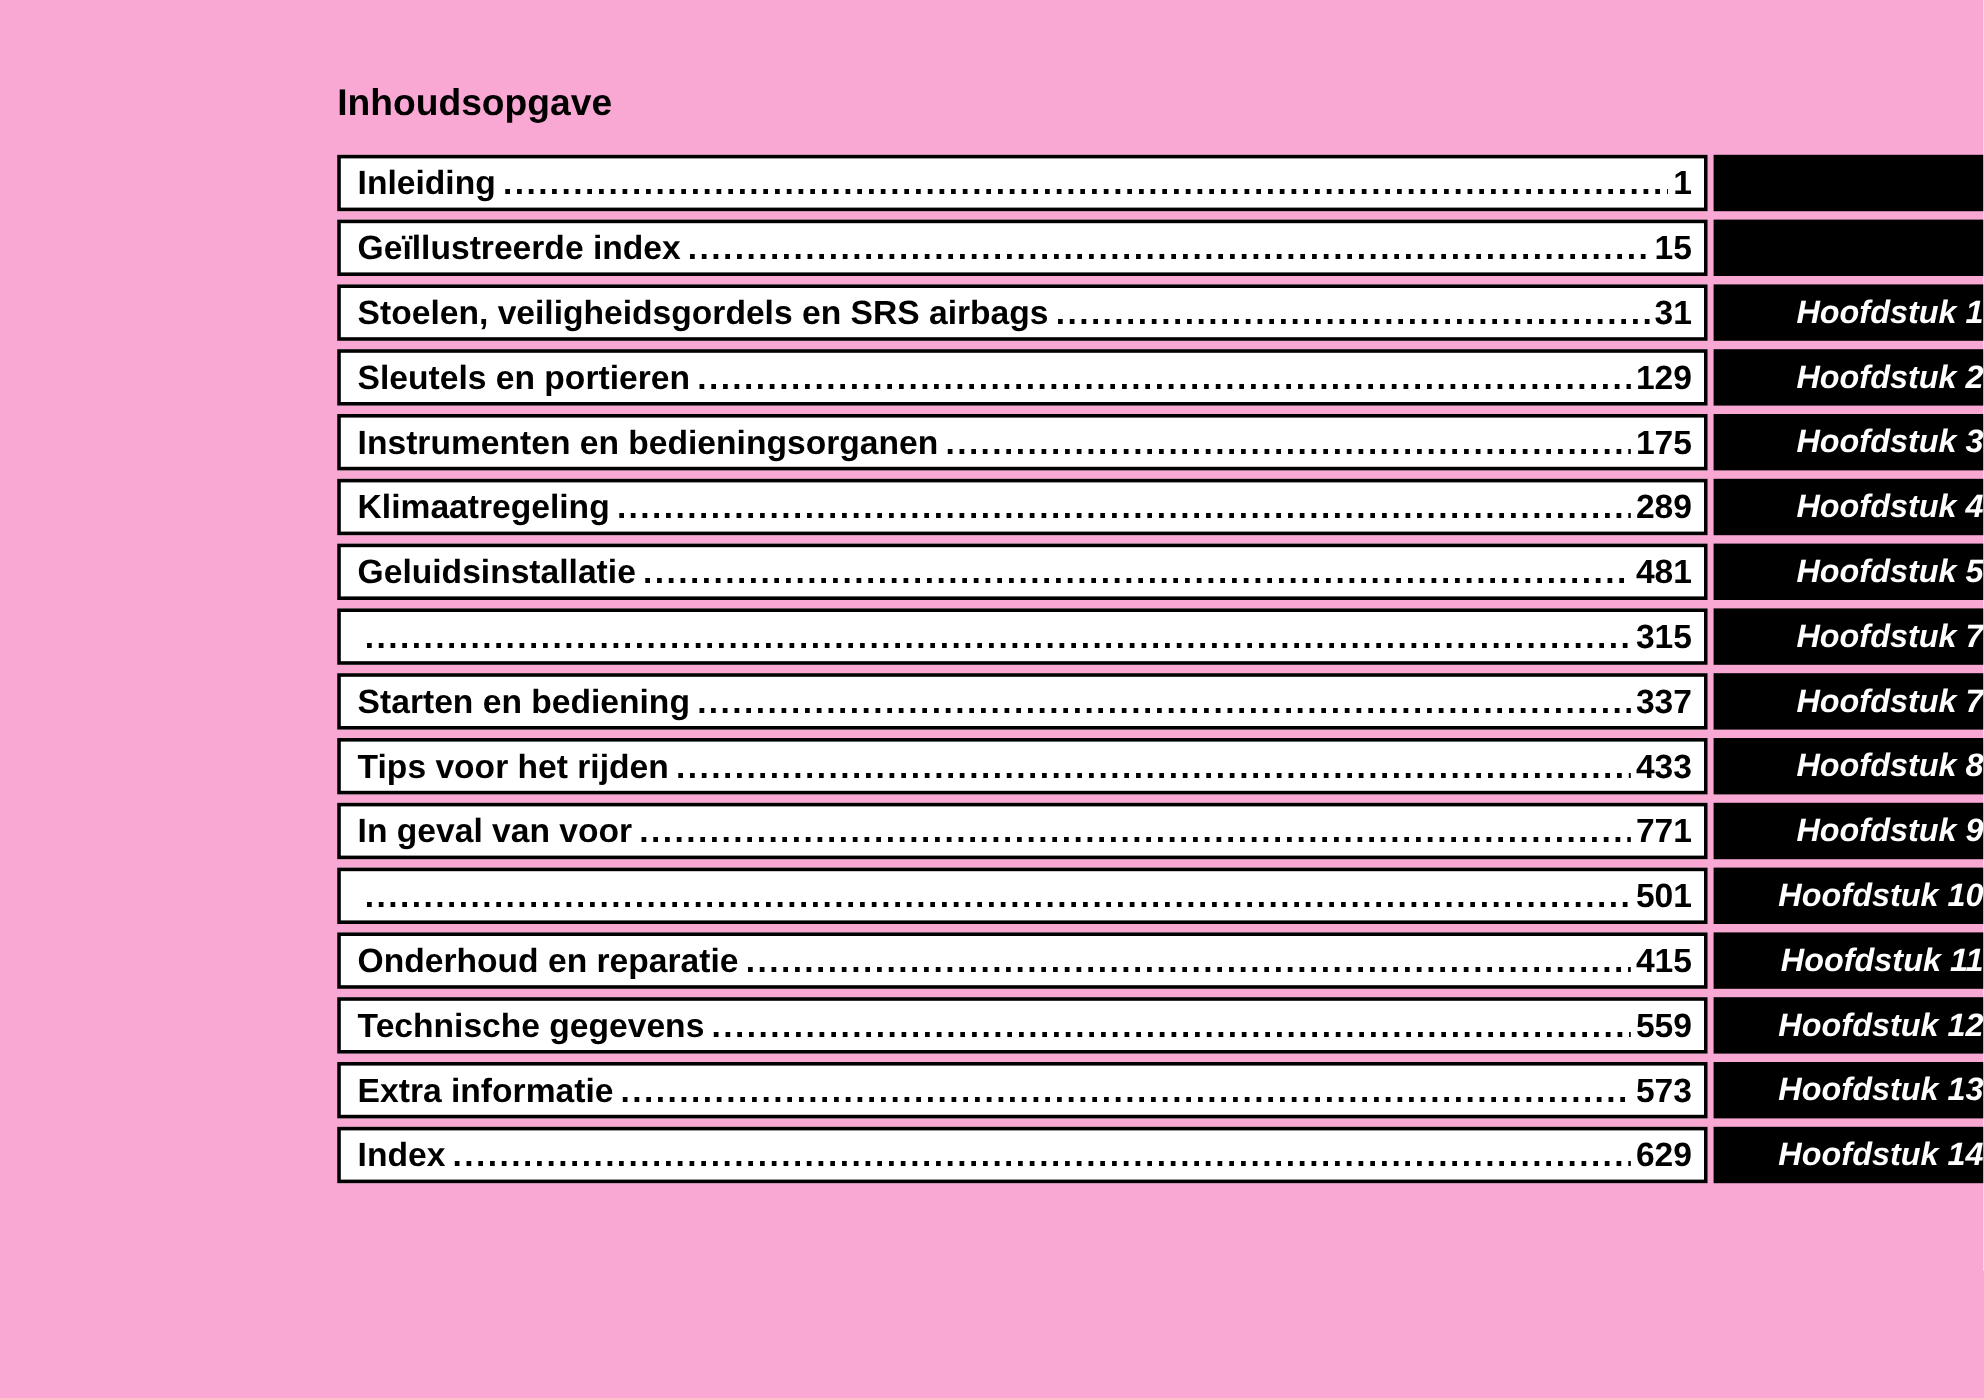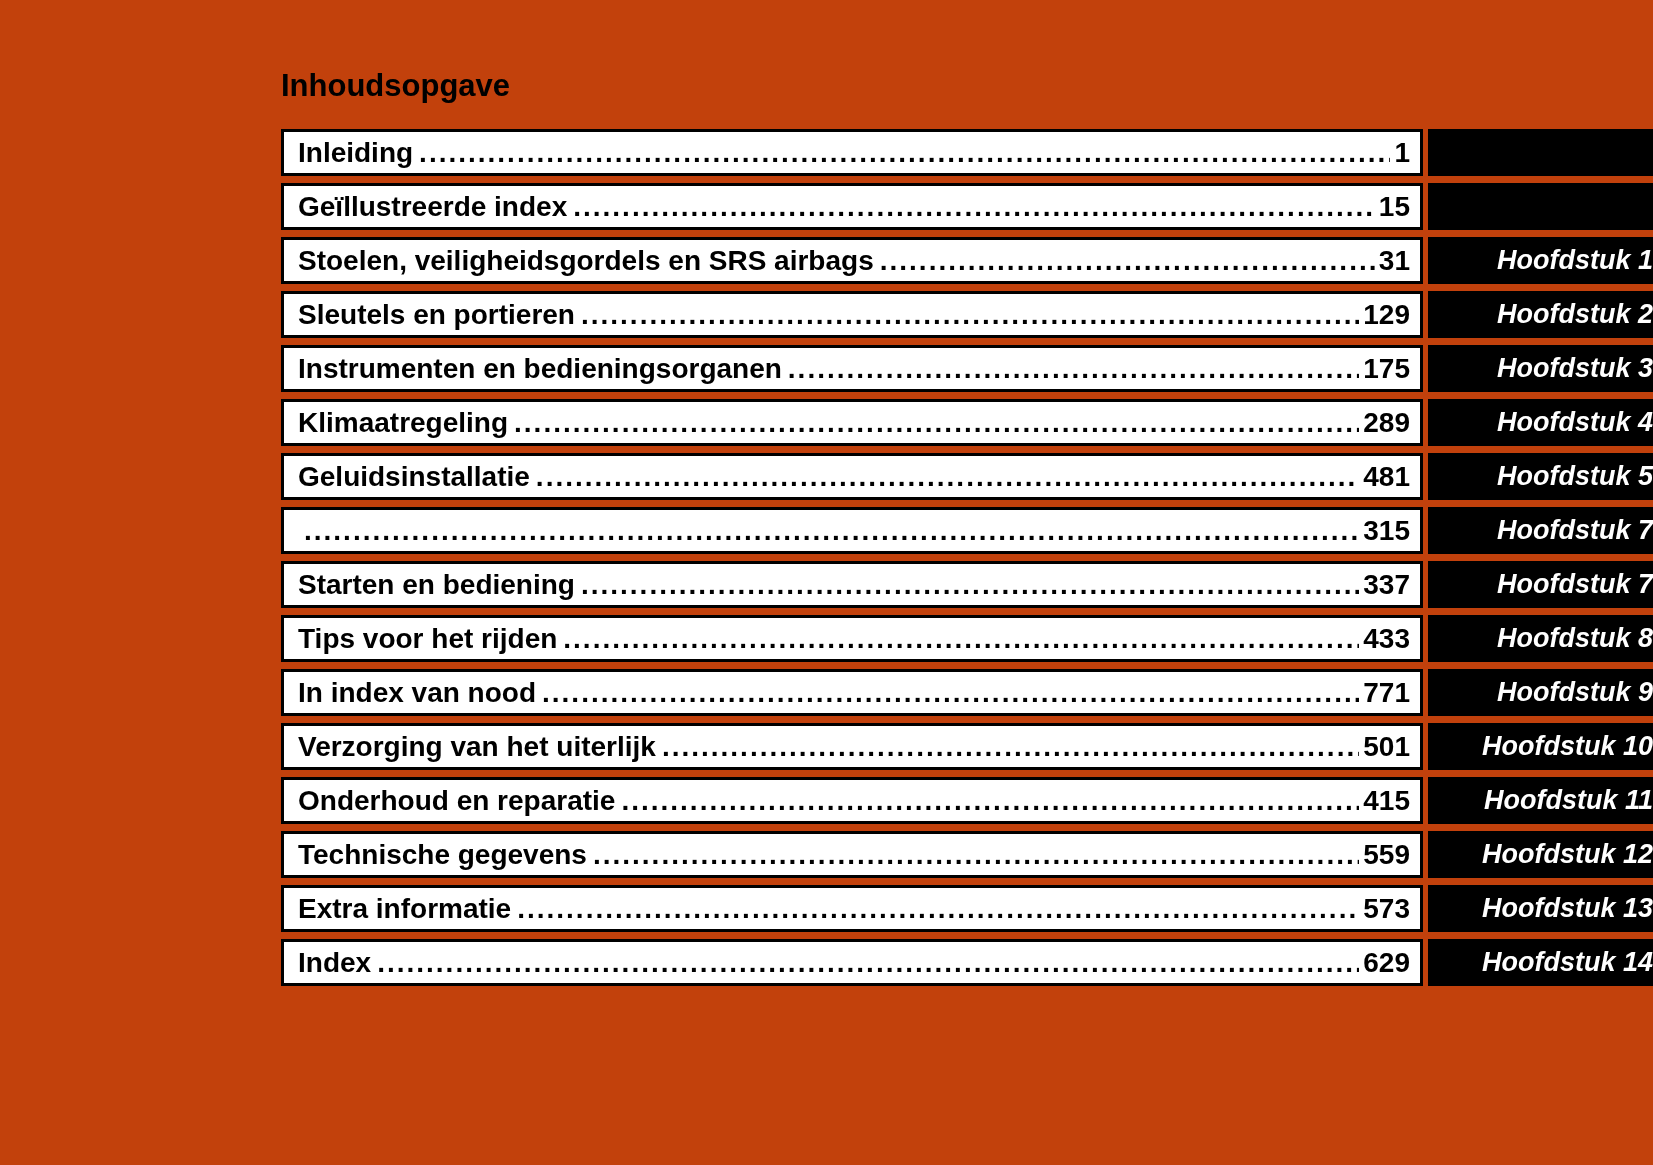--- a/index.html
+++ b/index.html
@@ -4,21 +4,21 @@
 <style>
   html, body {
     margin: 0;
     padding: 0;
     background: #ffffff;
   }
   .page {
     position: relative;
     width: 1653px;
     height: 1165px;
-    background: #c2410c;
+    background: #f9a8d4;
     overflow: hidden;
     font-family: "Liberation Sans", sans-serif;
     color: #000000;
   }
   .page-title {
     position: absolute;
     left: 281px;
     top: 68px;
     margin: 0;
     font-size: 31px;
@@ -221,34 +221,33 @@
       </div>
     </div>
     <div class="chapter-tab">
       <span class="chapter-tab-label">Hoofdstuk 8</span>
     </div>
   </div>
 
   <div class="toc-row">
     <div class="toc-entry">
       <div class="toc-entry-line">
-        <span class="toc-entry-label">In index van nood</span>
+        <span class="toc-entry-label">In geval van voor</span>
         <span class="dot-leader" aria-hidden="true">................................................................................................................................................................</span>
         <span class="toc-entry-page">771</span>
       </div>
     </div>
     <div class="chapter-tab">
       <span class="chapter-tab-label">Hoofdstuk 9</span>
     </div>
   </div>
 
   <div class="toc-row">
     <div class="toc-entry">
       <div class="toc-entry-line">
-        <span class="toc-entry-label">Verzorging van het uiterlijk</span>
         <span class="dot-leader" aria-hidden="true">................................................................................................................................................................</span>
         <span class="toc-entry-page">501</span>
       </div>
     </div>
     <div class="chapter-tab">
       <span class="chapter-tab-label">Hoofdstuk 10</span>
     </div>
   </div>
 
   <div class="toc-row">

